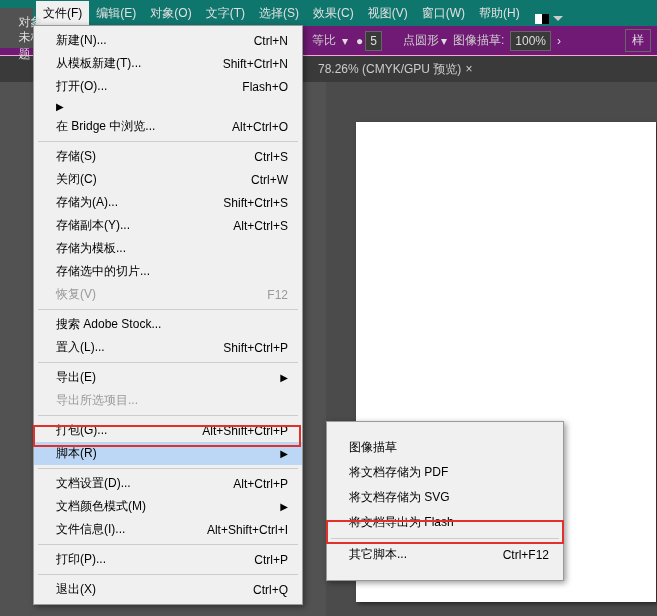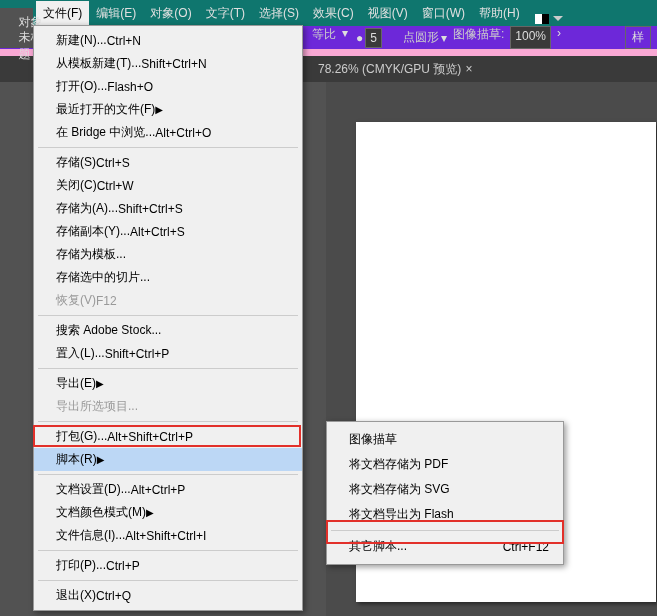--- a/index.html
+++ b/index.html
@@ -7,41 +7,41 @@
 .menubar { height: 26px; background: #0f766e; display: flex; align-items: flex-end; padding-left: 12px; }
 .menubar .home-icon { width: 20px; height: 20px; color: #ccc; margin-right: 4px; display: flex; align-items: center; justify-content: center; }
 .menubar .menu-item { color: #e0e0e0; padding: 4px 7px; cursor: pointer; }
 .menubar .menu-item.active { background: #f0f0f0; color: #000; }
 .menubar .right-icons { margin-left: 8px; display: flex; align-items: center; gap: 4px; }
 .menubar .color-sq { width: 14px; height: 10px; display: flex; }
 .menubar .color-sq span { flex: 1; }
 .menubar .color-sq span:nth-child(1){background:#fff;}
 .menubar .color-sq span:nth-child(2){background:#000;}
 .menubar .dd { width: 10px; height: 10px; border-top: 5px solid #ccc; border-left: 5px solid transparent; border-right: 5px solid transparent; margin-top: 4px; }
-.toolbar { height: 30px; background: #6d28d9; border-bottom: 7px solid #f9a8d4; display: flex; padding: 0 6px; color: #ddd; gap: 6px; }
+.toolbar { height: 30px; background: #701a75; border-bottom: 1px solid #f9a8d4; display: flex; align-items: center; padding: 0 6px; color: #ddd; gap: 6px; }
 .toolbar select, .toolbar .num-box, .toolbar .pct-box { background: #3a3a3a; color: #ddd; border: 1px solid #666; padding: 2px 4px; }
 .toolbar .label { color: #ccc; }
 .toolbar .ptlabel-box { display: flex; align-items: center; }
 .toolbar .bullet { color: #ddd; padding: 0 2px; }
 .toolbar .btn-s { padding: 2px 6px; border: 1px solid #666; color: #ddd; margin-left: auto; }
 .tabbar { height: 26px; background: #3a3a3a; display: flex; align-items: center; padding-left: 8px; color: #ccc; }
 .tabbar .tab { background: #3a3a3a; padding: 4px 10px; display: flex; align-items: center; gap: 4px; }
 .tabbar .tab .close { color: #ccc; cursor: pointer; }
 .canvas-area { position: absolute; left: 326px; top: 82px; width: 331px; height: 534px; background: #4b4b4b; }
 .canvas-page { position: absolute; left: 30px; top: 40px; width: 300px; height: 480px; background: #fff; box-shadow: 2px 2px 4px rgba(0,0,0,0.5); }
 .sidebar { position: absolute; left: 0; top: 8px; width: 33px; height: 40px; background: #525252; color: #ddd; display: flex; flex-direction: column; align-items: center; padding-top: 6px; gap: 6px; padding-left: 28px; }
 .sidebar .tool { width: 24px; height: 18px; display: flex; align-items: center; justify-content: center; color: #ddd; }
 .dropdown { position: absolute; left: 33px; top: 25px; width: 270px; background: #f0f0f0; border: 1px solid #999; box-shadow: 2px 2px 6px rgba(0,0,0,0.4); padding: 3px 0; }
-.dropdown .item { display: flex; align-items: center; justify-content: flex-start; padding: 3px 14px 3px 22px; color: #000; cursor: pointer; }
+.dropdown .item { display: flex; align-items: center; justify-content: space-between; padding: 3px 14px 3px 22px; color: #000; cursor: pointer; }
 .dropdown .item.disabled { color: #999; }
 .dropdown .item.highlighted { background: #bcd7f5; }
 .dropdown .item .arrow { font-size: 10px; }
 .dropdown .sep { height: 1px; background: #ccc; margin: 3px 4px; }
 .red-box { position: absolute; border: 2px solid #e2302a; pointer-events: none; }
-.submenu { position: absolute; left: 326px; top: 421px; width: 238px; background: #f0f0f0; border: 1px solid #999; box-shadow: 2px 2px 6px rgba(0,0,0,0.4); padding: 5px 0; }
+.submenu { position: absolute; left: 326px; top: 421px; width: 238px; background: #f0f0f0; border: 1px solid #999; box-shadow: 2px 2px 6px rgba(0,0,0,0.4); padding: 13px 0; }
 .submenu .item { display: flex; align-items: center; justify-content: space-between; padding: 4px 14px 4px 22px; color: #000; cursor: pointer; }
 .submenu .sep { height: 1px; background: #ccc; margin: 3px 4px; }
 </style>
 </head>
 <body>
 
 <div class="menubar">
   <div class="home-icon">
     <svg width="16" height="16" viewBox="0 0 16 16">
         <path d="M2 8 L8 2 L14 8 L12 8 L12 14 L4 14 L4 8 Z" fill="#ccc"></path>
@@ -105,21 +105,20 @@
     </div>
   <div class="item">
       <span>从模板新建(T)...</span>
       <span>Shift+Ctrl+N</span>
     </div>
   <div class="item">
       <span>打开(O)...</span>
       <span>Flash+O</span>
     </div>
   <div class="item">
-      <span>最近打开的文件(F)</span>
       <span class="arrow">▶</span>
     </div>
   <div class="item">
       <span>在 Bridge 中浏览...</span>
       <span>Alt+Ctrl+O</span>
     </div>
   <div class="sep"></div>
   <div class="item">
       <span>存储(S)</span>
       <span>Ctrl+S</span>

